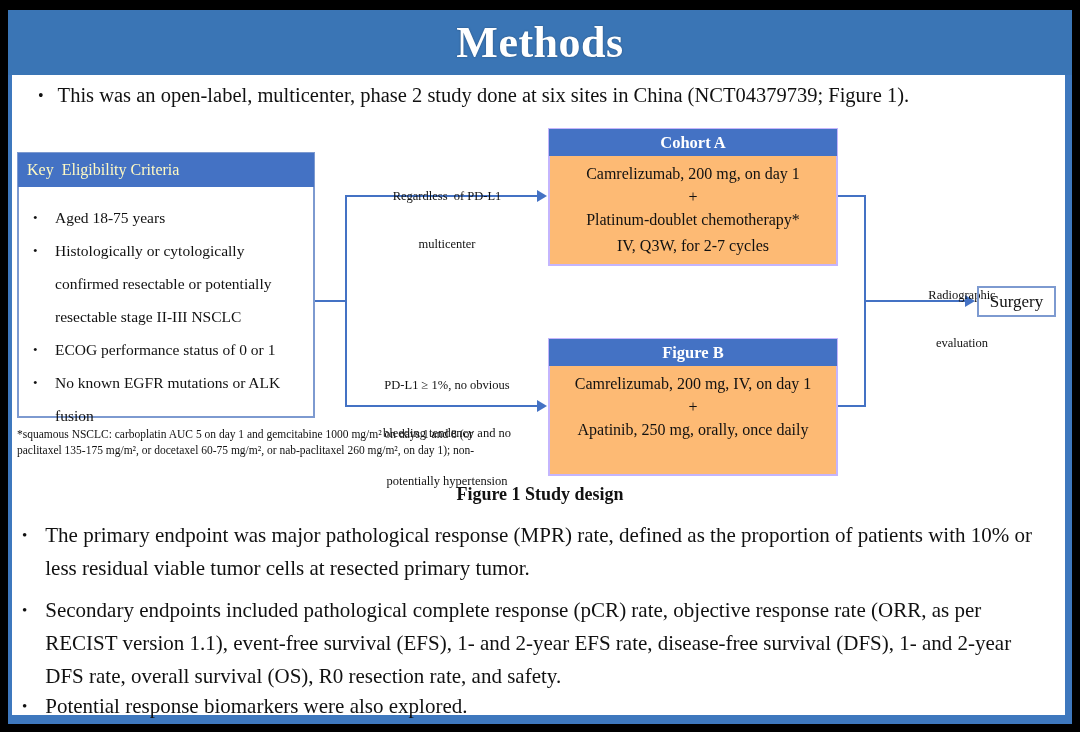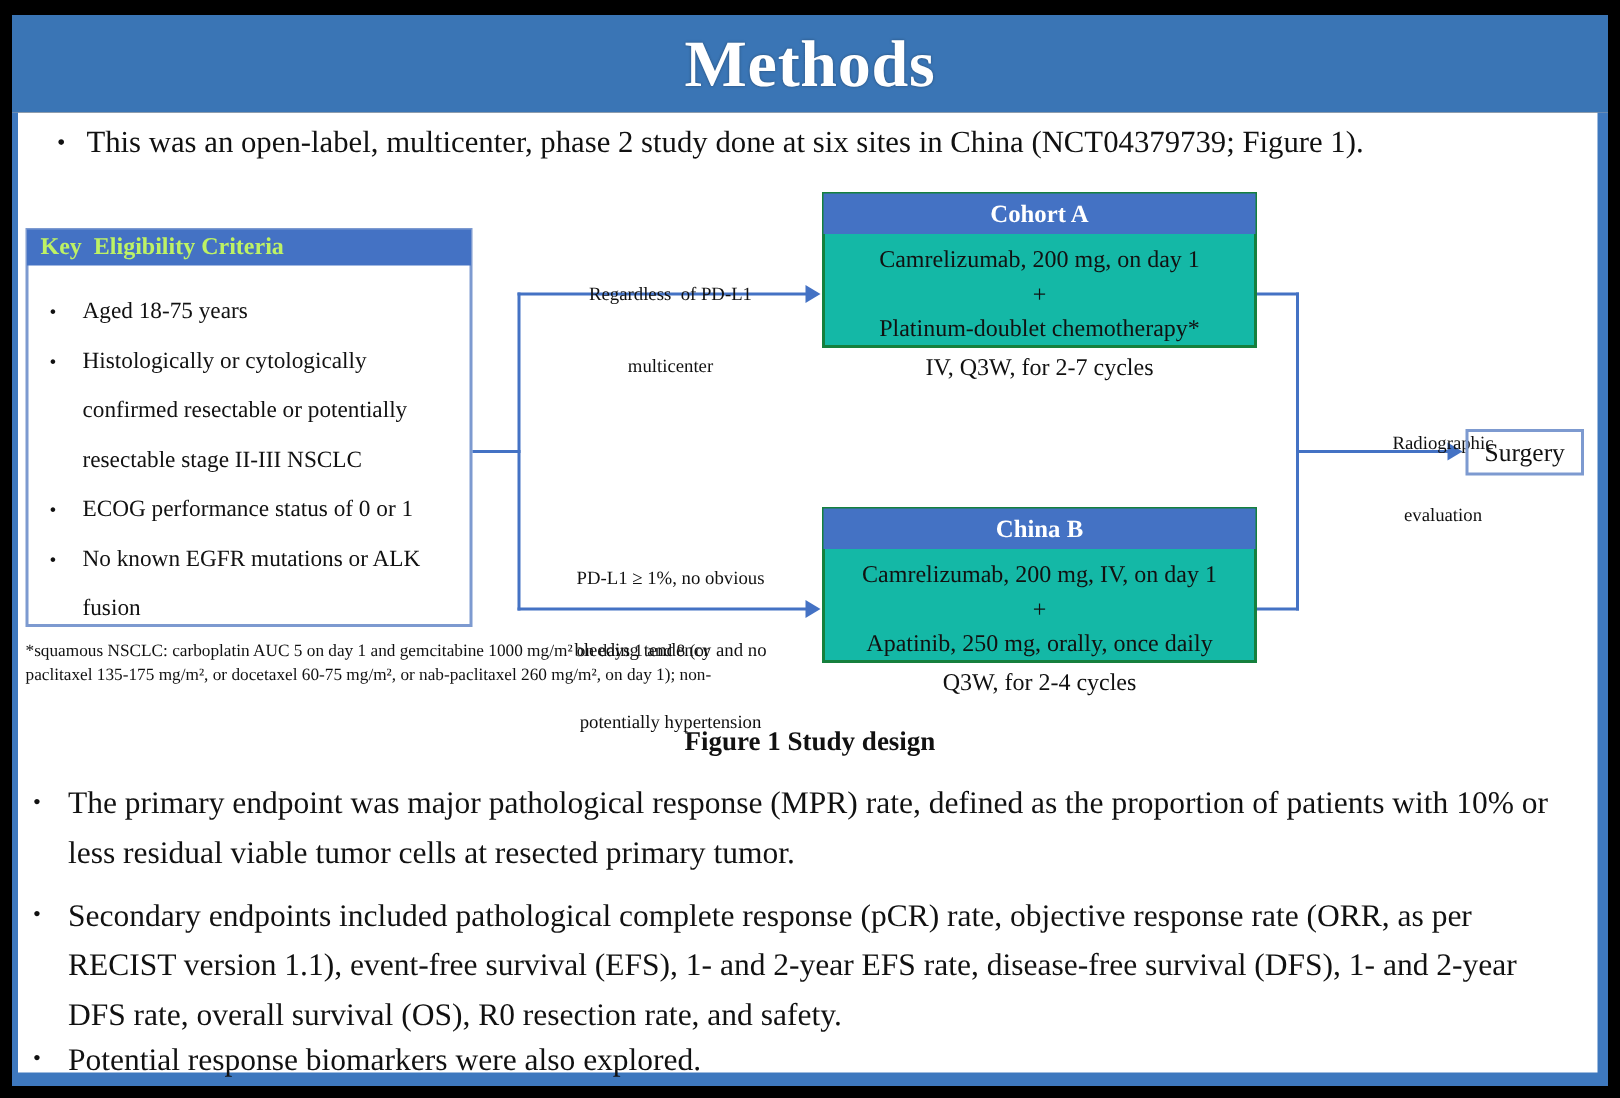--- a/index.html
+++ b/index.html
@@ -17,33 +17,33 @@
                 border-bottom:9px solid #3e78be; }
 
   .abs { position:absolute; }
   .bullet-row { display:flex; color:#111; }
   .bullet-glyph { flex:0 0 auto; }
   .intro { left:38px; top:82px; width:1014px; font-size:20.5px; line-height:26px; }
   .intro .bullet-glyph { font-size:16px; margin-right:14px; margin-top:1px; }
 
   
   .elig-box { left:17px; top:152px; width:298px; height:266px; border:2px solid #7d9ad0; background:#fff; }
-  .elig-header { height:24px; background:#4472c4; color:#bef264; font-weight:bold; font-size:16px;
+  .elig-header { height:34px; background:#4472c4; color:#fef9c3; font-weight:normal; font-size:16px;
                  display:flex; align-items:center; padding-left:9px; white-space:pre-wrap;
                  margin:-1px -1px 0 -1px; }
   .elig-list { list-style:none; margin-top:14px; padding:0 24px 0 12px; font-size:15.5px;
                line-height:33px; color:#111; }
   .elig-list li { position:relative; padding-left:24px; }
   .elig-list li::before { content:"•"; position:absolute; left:2px; font-size:13px; }
 
   
   .footnote { left:17px; top:427px; width:532px; font-size:11.5px; line-height:15.5px; color:#111; }
 
   
-  .cohort { width:290px; height:104px; border:2px solid #15803d; background:#14b8a6; }
+  .cohort { width:290px; height:138px; border:2px solid #c4b5fd; background:#fdba74; }
   .cohort-a { left:548px; top:128px; }
   .cohort-b { left:548px; top:338px; }
   .cohort-header { height:27px; background:#4472c4; color:#fff; font-weight:bold; font-size:16.5px;
                    display:flex; align-items:center; justify-content:center; margin:-1px -1px 0 -1px; }
   .cohort-body { padding-top:5px; text-align:center; font-size:16px; color:#111; }
   .cohort-body .ln { line-height:26px; }
   .cohort-body .plus { line-height:20px; }
 
   
   .surgery-box { left:977px; top:286px; width:79px; height:31px; border:2px solid #7d9ad0;
@@ -125,26 +125,25 @@
     <div class="cohort-header">Cohort A</div>
     <div class="cohort-body">
       <div class="ln">Camrelizumab, 200 mg, on day 1</div>
       <div class="ln plus">+</div>
       <div class="ln">Platinum-doublet chemotherapy*</div>
       <div class="ln">IV, Q3W, for 2-7 cycles</div>
     </div>
   </div>
 
   <div class="abs cohort cohort-b">
-    <div class="cohort-header">China B</div>
+    <div class="cohort-header">Figure B</div>
     <div class="cohort-body">
       <div class="ln">Camrelizumab, 200 mg, IV, on day 1</div>
       <div class="ln plus">+</div>
       <div class="ln">Apatinib, 250 mg, orally, once daily</div>
-      <div class="ln">Q3W, for 2-4 cycles</div>
     </div>
   </div>
 
   <div class="abs branch-label lbl-eval">
     <div>Radiographic</div>
     <div>evaluation</div>
   </div>
   <div class="abs surgery-box">
     <span>Surgery</span>
   </div>

